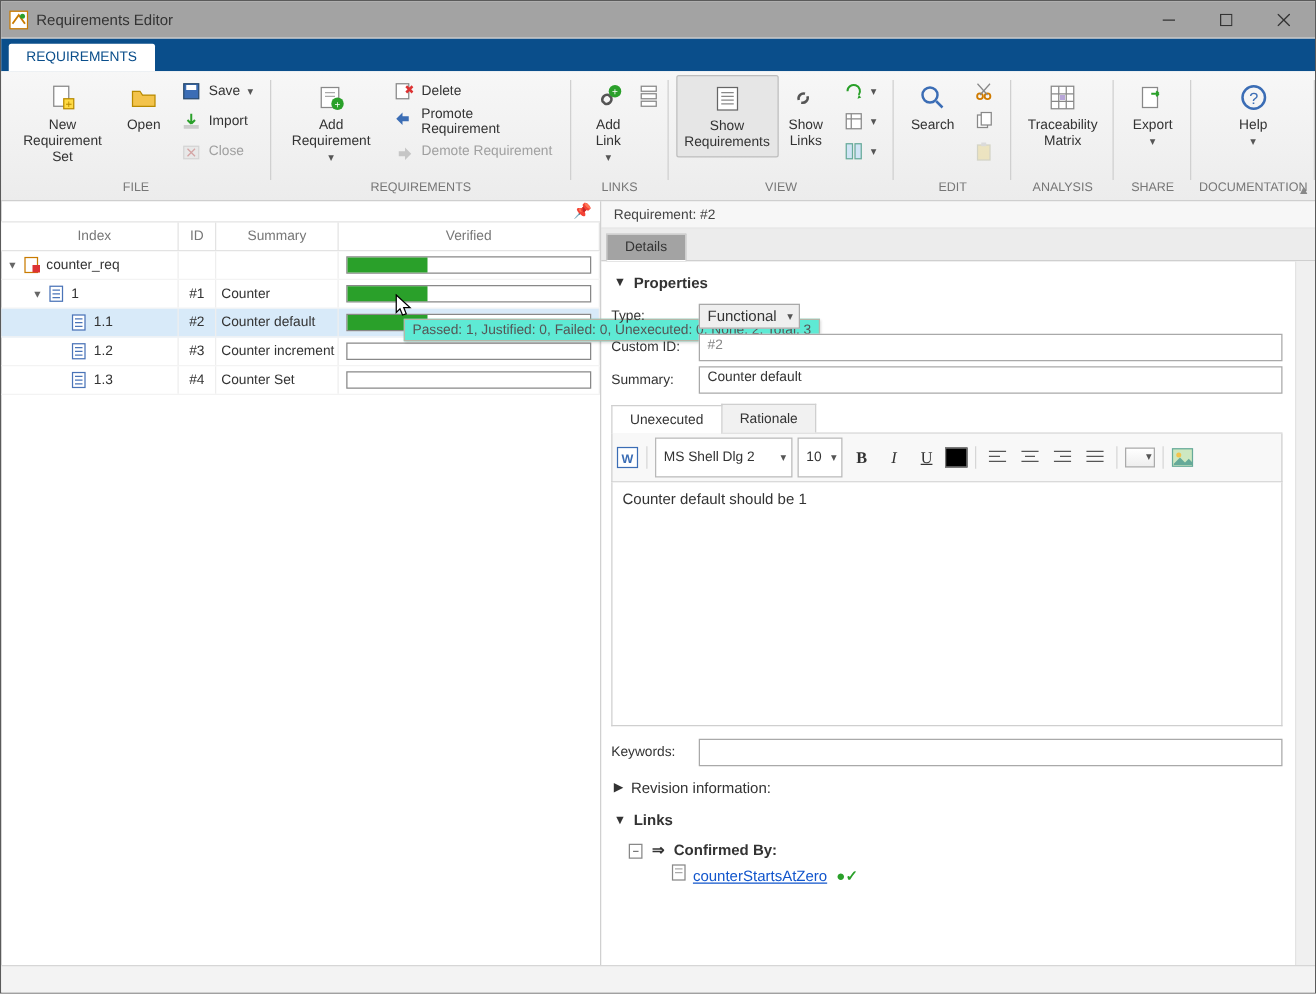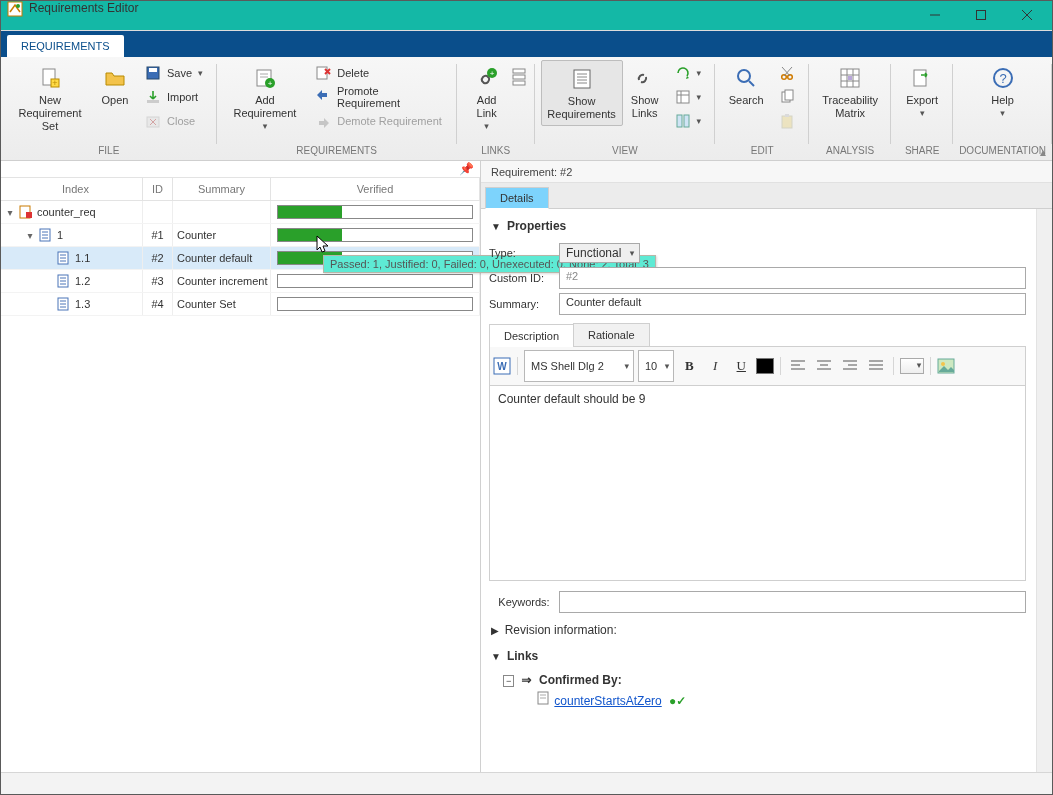--- a/index.html
+++ b/index.html
@@ -1,19 +1,19 @@
 <!DOCTYPE html>
 <html><head>
 <meta charset="utf-8">
 <style>
 * { box-sizing: border-box; margin: 0; padding: 0; }
 html, body { width: 1053px; height: 795px; font-family: "Segoe UI", Tahoma, sans-serif; font-size: 12px; color: #333; background: #fff; overflow: hidden; }
 .window { width:1053px; height:795px; border:1px solid #5a5a5a; display:flex; flex-direction:column; background:#fff; }
 
-.titlebar { height:30px; background:#14b8a6; display:flex; align-items:flex-start; padding:0 2px 0 6px; border-bottom:1px solid #dcdcdc; }
+.titlebar { height:30px; background:#a3a3a3; display:flex; align-items:center; padding:0 2px 0 6px; border-bottom:1px solid #dcdcdc; }
 .titlebar .appicon { width:16px; height:16px; margin-right:6px; }
 .titlebar .title { flex:1; font-size:12px; }
 .titlebar .wb { width:46px; height:28px; display:flex; align-items:center; justify-content:center; }
 
 .ribbon-tabs { height:26px; background:#0a4e8b; display:flex; align-items:flex-end; padding-left:6px; }
 .ribbon-tab { background:#fff; color:#0a4e8b; font-size:11px; padding:5px 14px 5px 14px; border-top-left-radius:2px; border-top-right-radius:2px; }
 
 .ribbon { height:104px; background:linear-gradient(#f7f7f7,#ececec); border-bottom:1px solid #cfcfcf; display:flex; padding-top:3px; position:relative; }
 .rgroup { display:flex; flex-direction:column; align-items:center; padding:0 6px; position:relative; }
 .rgroup:not(:last-child)::after { content:""; position:absolute; right:0; top:4px; bottom:16px; width:1px; background:#d0d0d0; }
@@ -48,21 +48,21 @@
 .twist { width:10px; text-align:center; color:#666; font-size:10px; }
 .doc-ic { width:14px; height:14px; }
 .bar { height:14px; border:1px solid #888; background:#fff; margin:0 6px; flex:1; position:relative; border-radius:0; }
 .barfill { position:absolute; left:0; top:0; bottom:0; background:#2aa02a; }
 .tooltip { position:absolute; background:#5eead4; border:1px solid #b6b6a8; padding:2px 6px; font-size:11px; color:#555; white-space:nowrap; box-shadow:1px 1px 2px rgba(0,0,0,.15); }
 .cursor { position:absolute; width:14px; height:20px; pointer-events:none; }
 
 .rightpane { flex:1; display:flex; flex-direction:column; min-width:0; }
 .req-header { height:22px; display:flex; align-items:center; padding-left:10px; font-size:11px; color:#444; background:#f7f7f7; border-bottom:1px solid #e1e1e1; }
 .detail-tabrow { height:26px; background:#ececec; display:flex; align-items:flex-end; padding-left:4px; border-bottom:1px solid #cfcfcf;}
-.detail-tab { background:#7dd3fc; border:1px solid #cfcfcf; border-bottom:1px solid #fff; padding:4px 14px; font-size:11px; position:relative; top:1px;}
+.detail-tab { background:#a3a3a3; border:1px solid #cfcfcf; border-bottom:1px solid #fff; padding:4px 14px; font-size:11px; position:relative; top:1px;}
 .proppane { flex:1; overflow:auto; padding:4px 8px 8px 8px; position:relative; }
 .proppane .scrollbar-fake { position:absolute; right:0; top:0; bottom:0; width:16px; background:#f0f0f0; border-left:1px solid #e3e3e3;}
 .sect-head { font-weight:bold; font-size:12px; padding:6px 2px; display:flex; align-items:center; gap:6px; }
 .sect-head .tri { font-size:10px; }
 .formrow { display:flex; align-items:center; margin:4px 0; font-size:11px; }
 .formrow label { width:70px; color:#333; }
 .sel { border:1px solid #a9a9a9; background:#efefef; height:20px; padding:1px 18px 1px 6px; font-size:12px; position:relative; display:inline-flex; align-items:center; min-width:80px;}
 .sel::after { content:"\25BE"; position:absolute; right:5px; font-size:9px; color:#555;}
 .txt { flex:1; border:1px solid #a9a9a9; height:22px; padding:2px 6px; font-size:11px; background:#fff; }
 .txt.ro { color:#888; }
@@ -537,21 +537,21 @@
         <div class="formrow">
           <label>Custom ID:</label>
           <div class="txt ro"><span>#2</span></div>
         </div>
         <div class="formrow">
           <label>Summary:</label>
           <div class="txt"><span>Counter default</span></div>
         </div>
 
         <div class="desc-tabs">
-          <div class="desc-tab active">Description</div>
+          <div class="desc-tab active">Unexecuted</div>
           <div class="desc-tab">Rationale</div>
         </div>
         <div class="editor-tb">
           <span>
                 <svg width="18" height="18">
                   <rect x="1" y="1" width="16" height="16" fill="#fff" stroke="#3b6db5"></rect>
                   <text x="9" y="13" font-size="10" text-anchor="middle" fill="#3b6db5" font-weight="bold">W</text>
                 </svg>
               </span>
           <span class="sep"></span>
@@ -604,23 +604,23 @@
           <span class="highlightbox"></span>
           <span class="sep"></span>
           <span>
                 <svg width="18" height="16">
                   <rect x="1" y="1" width="16" height="14" fill="#cde8c1" stroke="#6a9"></rect>
                   <circle cx="6" cy="6" r="2" fill="#f3c34b"></circle>
                   <path d="M2 13l5-5 4 4 3-3 3 3v2H2z" fill="#6a9"></path>
                 </svg>
               </span>
         </div>
-        <div class="editor-area"><span>Counter default should be 9</span></div>
-
-        <div class="formrow" style="margin-top:10px;text-align:center;">
+        <div class="editor-area"><span>Counter default should be 1</span></div>
+
+        <div class="formrow" style="margin-top:10px;">
           <label>Keywords:</label>
           <div class="txt"><span></span></div>
         </div>
 
         <div class="sect-head" style="font-weight:normal;">
               <span class="tri">▶</span>
               <span>Revision information:</span>
             </div>
 
         <div class="sect-head">

